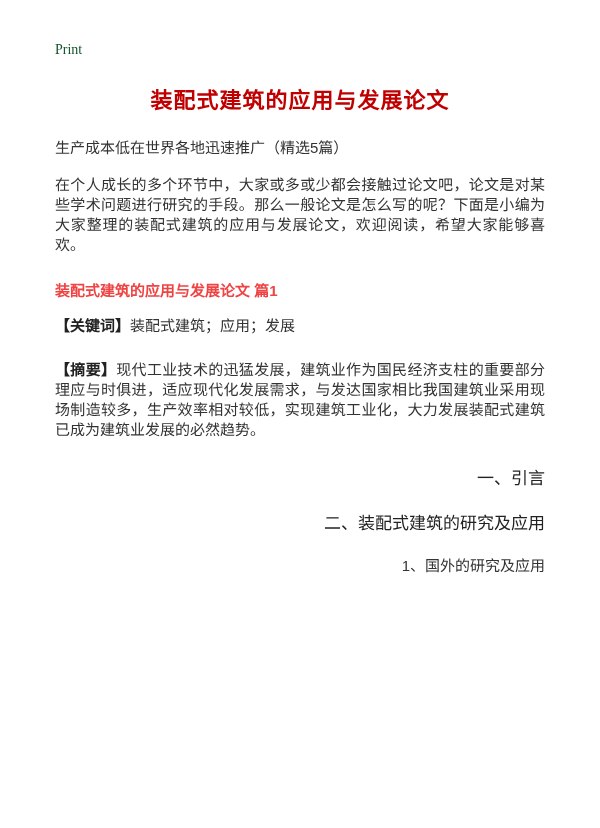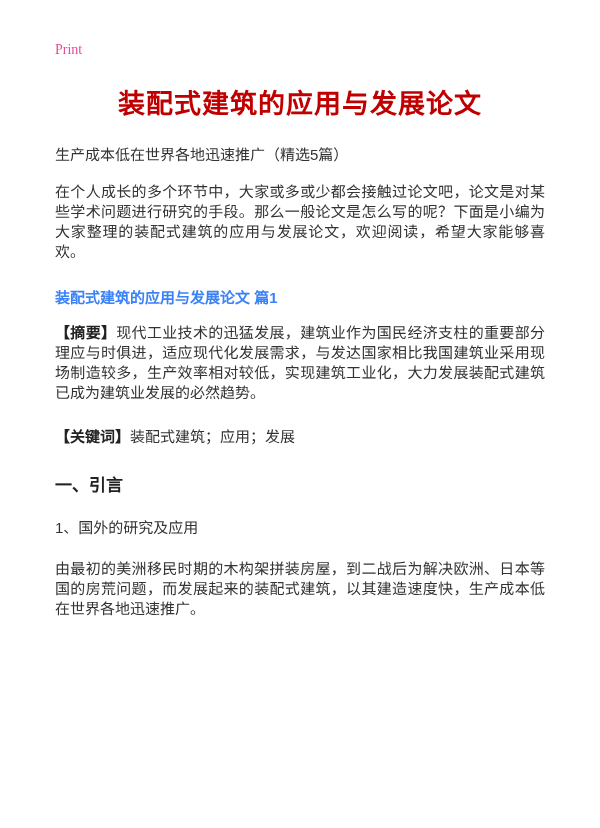--- a/index.html
+++ b/index.html
@@ -17,61 +17,63 @@
   .page {
     box-sizing: border-box;
     width: 600px;
     height: 828px;
     padding: 40px 55px 30px 55px;
     background: #ffffff;
   }
   .print-link {
     font-family: "Liberation Serif", "DejaVu Serif", serif;
     font-size: 14px;
-    color: #ec4899;
+    color: #14532d;
     margin: 0 0 14px 0;
     display: inline-block;
     cursor: pointer;
   }
   h1.doc-title {
-    font-size: 27px;
+    font-size: 22px;
     font-weight: bold;
     text-align: center;
     margin: 10px 0 22px 0;
     letter-spacing: 1px;
   }
   .subtitle {
     font-size: 15px;
     color: #333333;
     margin: 0 0 18px 0;
   }
   p.body-para {
     font-size: 15px;
     line-height: 20px;
     margin: 0 0 24px 0;
     text-align: justify;
     color: #333333;
   }
   .bold-heading {
     font-size: 15px;
     font-weight: bold;
-    color: #3b82f6;
+    color: #ef4444;
     margin: 0 0 16px 0;
   }
   h2.section-heading {
     font-size: 17px;
-    font-weight: bold;
+    font-weight: normal;
     color: #222222;
     margin: 4px 0 20px 0;
+    text-align: right;
   }
   .sub-heading {
     font-size: 15px;
     font-weight: normal;
     color: #333333;
     margin: 4px 0 22px 0;
+    text-align: right;
   }
   .inline-label {
     font-weight: bold;
     color: #222222;
   }
 </style>
 </head>
 <body>
 
 <div class="page">
@@ -79,29 +81,29 @@
   <span class="print-link">Print</span>
 
   <h1 class="doc-title" style="color: rgb(192, 0, 0);">装配式建筑的应用与发展论文</h1>
 
   <div class="subtitle">生产成本低在世界各地迅速推广（精选5篇）</div>
 
   <p class="body-para">在个人成长的多个环节中，大家或多或少都会接触过论文吧，论文是对某些学术问题进行研究的手段。那么一般论文是怎么写的呢？下面是小编为大家整理的装配式建筑的应用与发展论文，欢迎阅读，希望大家能够喜欢。</p>
 
   <div class="bold-heading">装配式建筑的应用与发展论文 篇1</div>
 
+  <p class="body-para"><span class="inline-label">【关键词】</span><span>装配式建筑；应用；发展</span></p>
+
   <p class="body-para"><span class="inline-label">【摘要】</span><span>现代工业技术的迅猛发展，建筑业作为国民经济支柱的重要部分理应与时俱进，适应现代化发展需求，与发达国家相比我国建筑业采用现场制造较多，生产效率相对较低，实现建筑工业化，大力发展装配式建筑已成为建筑业发展的必然趋势。</span></p>
-
-  <p class="body-para"><span class="inline-label">【关键词】</span><span>装配式建筑；应用；发展</span></p>
 
   <h2 class="section-heading">一、引言</h2>
 
 
+  <h2 class="section-heading">二、装配式建筑的研究及应用</h2>
 
   <div class="sub-heading">1、国外的研究及应用</div>
 
-  <p class="body-para">由最初的美洲移民时期的木构架拼装房屋，到二战后为解决欧洲、日本等国的房荒问题，而发展起来的装配式建筑，以其建造速度快，生产成本低在世界各地迅速推广。</p>
 
   
 
   
 
 </div>
 
 </body></html>

